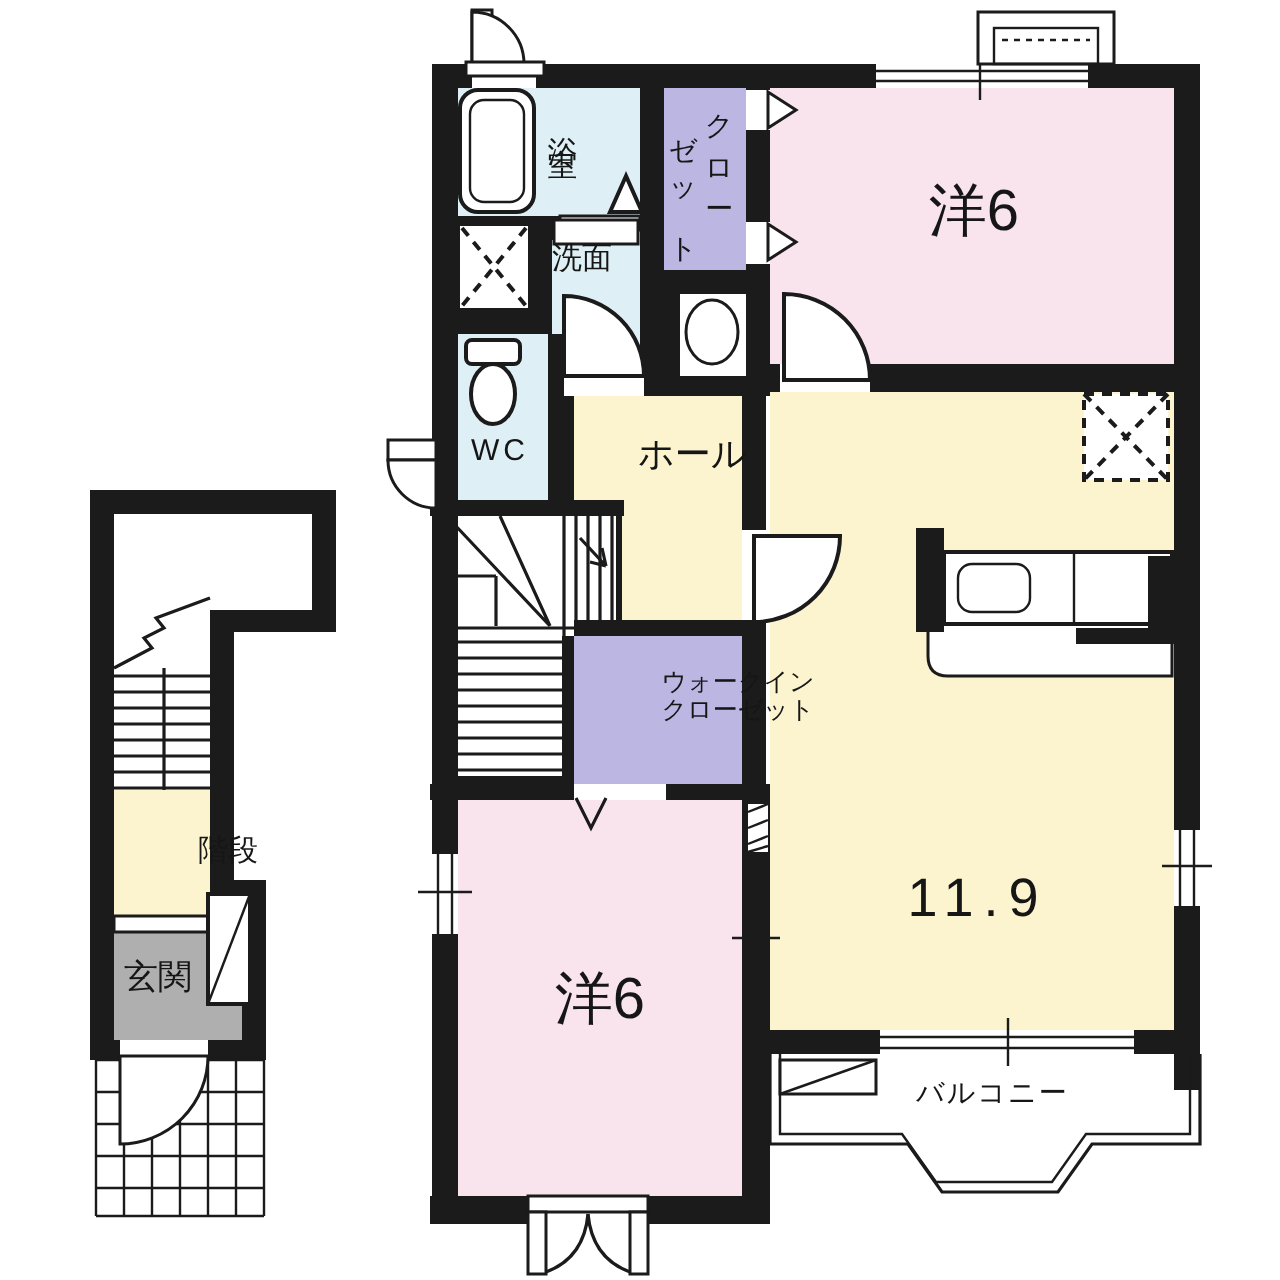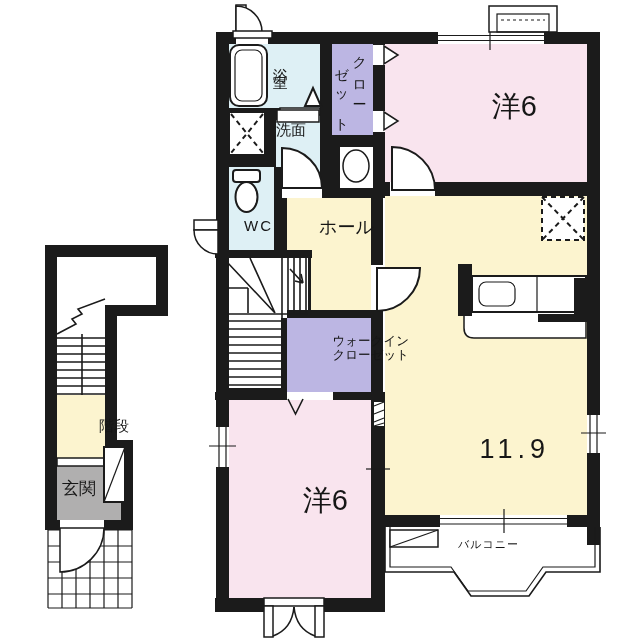--- a/index.html
+++ b/index.html
@@ -14,21 +14,21 @@
   svg.linework{position:absolute;left:0;top:0;z-index:5;pointer-events:none;}
   svg .wall{fill:var(--wall,#1b1b1b);stroke:none;}
   svg .ln{stroke:var(--line,#1b1b1b);stroke-width:1.6;fill:none;}
   svg .thin{stroke-width:1.2;}
   svg .sym{fill:#ffffff;stroke:var(--line,#1b1b1b);stroke-width:2;}
   svg .sym15{fill:#ffffff;stroke:var(--line,#1b1b1b);stroke-width:1.5;}
   svg .open{fill:#ffffff;stroke:none;}
   svg .dash{stroke:var(--line,#1b1b1b);stroke-width:2;fill:none;stroke-dasharray:5 4;}
   .lbl{position:absolute;z-index:10;color:#161616;line-height:1.15;white-space:nowrap;}
   .vtext{writing-mode:vertical-rl;text-orientation:upright;}
-  .ctr{text-align:right;}
+  .ctr{text-align:center;}
 </style>
 </head>
 <body>
 
 <div id="plan">
 
   <div class="room blue" style="left:229px;top:44px;width:91px;height:64px;"></div>
   <div class="room purple" style="left:332px;top:44px;width:41px;height:91px;"></div>
   <div class="room blue" style="left:229px;top:108px;width:103px;height:80px;"></div>
   <div class="room" style="left:340px;top:147px;width:33px;height:41px;background:#fff;"></div>
@@ -246,17 +246,17 @@
   <div class="lbl" style="left:276px;top:121px;font-size:15px;">洗面</div>
   <div class="lbl ctr" style="left:227px;top:217px;width:46px;font-size:15px;letter-spacing:2px;">WC</div>
   <div class="lbl" style="left:319px;top:217px;font-size:18px;">ホール</div>
   <div class="lbl ctr" style="left:437px;top:90px;width:100px;font-size:29px;">洋6</div>
   <div class="lbl ctr" style="left:428px;top:434px;width:122px;font-size:27px;letter-spacing:5px;">11.9</div>
   <div class="lbl ctr" style="left:289px;top:334px;width:80px;font-size:12.5px;margin-left:40px;">
     <div>ウォークイン</div>
     <div>クローゼット</div>
   </div>
   <div class="lbl ctr" style="left:252px;top:484px;width:96px;font-size:29px;">洋6</div>
-  <div class="lbl" style="left:458px;top:538px;font-size:11px;letter-spacing:1px;">バルコニー</div>
+  <div class="lbl" style="left:458px;top:538px;font-size:14px;letter-spacing:1px;">バルコニー</div>
   <div class="lbl" style="left:59px;top:417px;font-size:15px;padding-left:40px;">階段</div>
   <div class="lbl" style="left:62px;top:479px;font-size:17px;">玄関</div>
 
 </div>
 
 </body></html>

